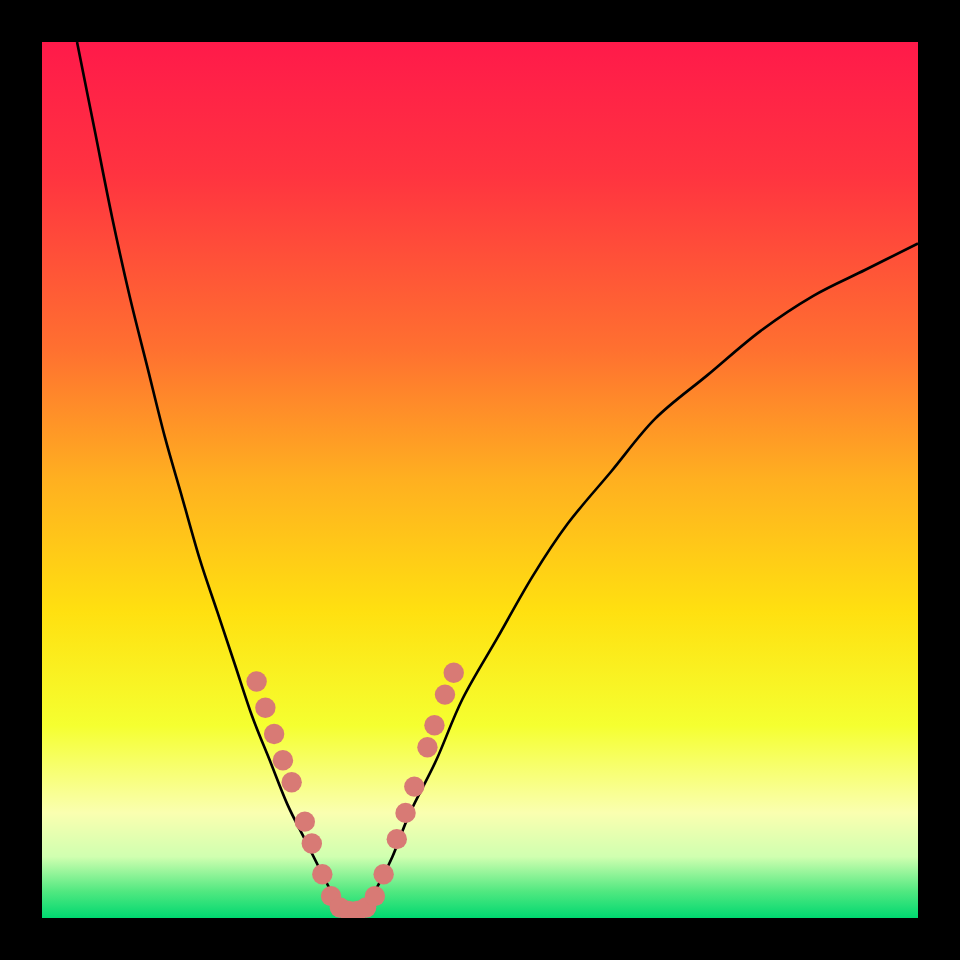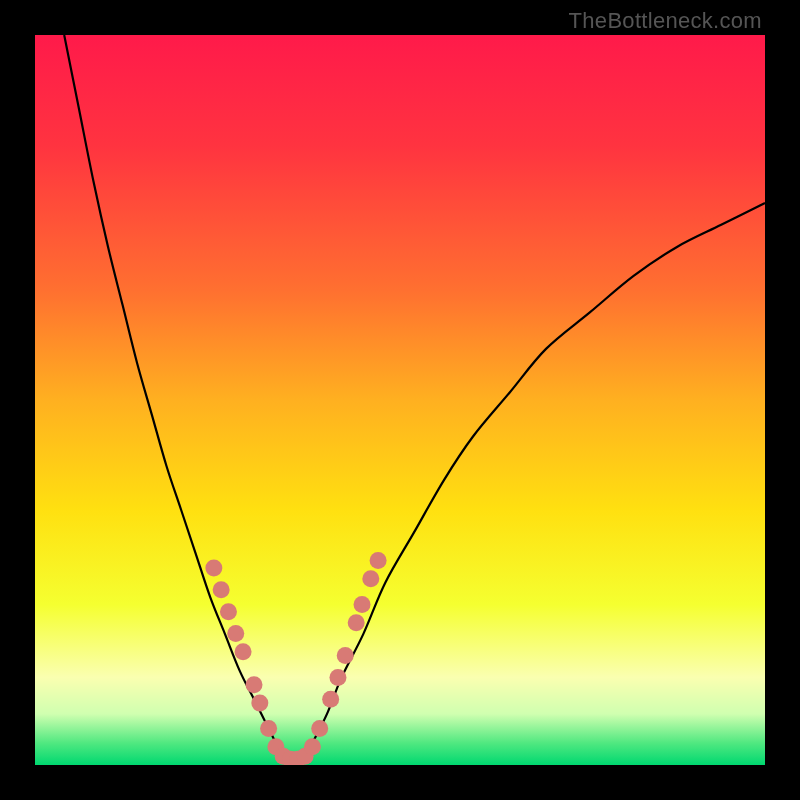--- a/index.html
+++ b/index.html
@@ -86,15 +86,14 @@
           <circle cx="302.95" cy="642.4" r="8.5" fill="#d87a75"></circle>
           <circle cx="310.25" cy="620.5" r="8.5" fill="#d87a75"></circle>
           <circle cx="321.2" cy="587.65" r="8.5" fill="#d87a75"></circle>
           <circle cx="327.03999999999996" cy="569.4" r="8.5" fill="#d87a75"></circle>
           <circle cx="335.8" cy="543.85" r="8.5" fill="#d87a75"></circle>
           <circle cx="343.09999999999997" cy="525.6" r="8.5" fill="#d87a75"></circle>
         </g>
     </svg>
   </div>
 
-  <div class="watermark">TheBottleneck.com</div>
 
 </div>
 
 </body></html>

